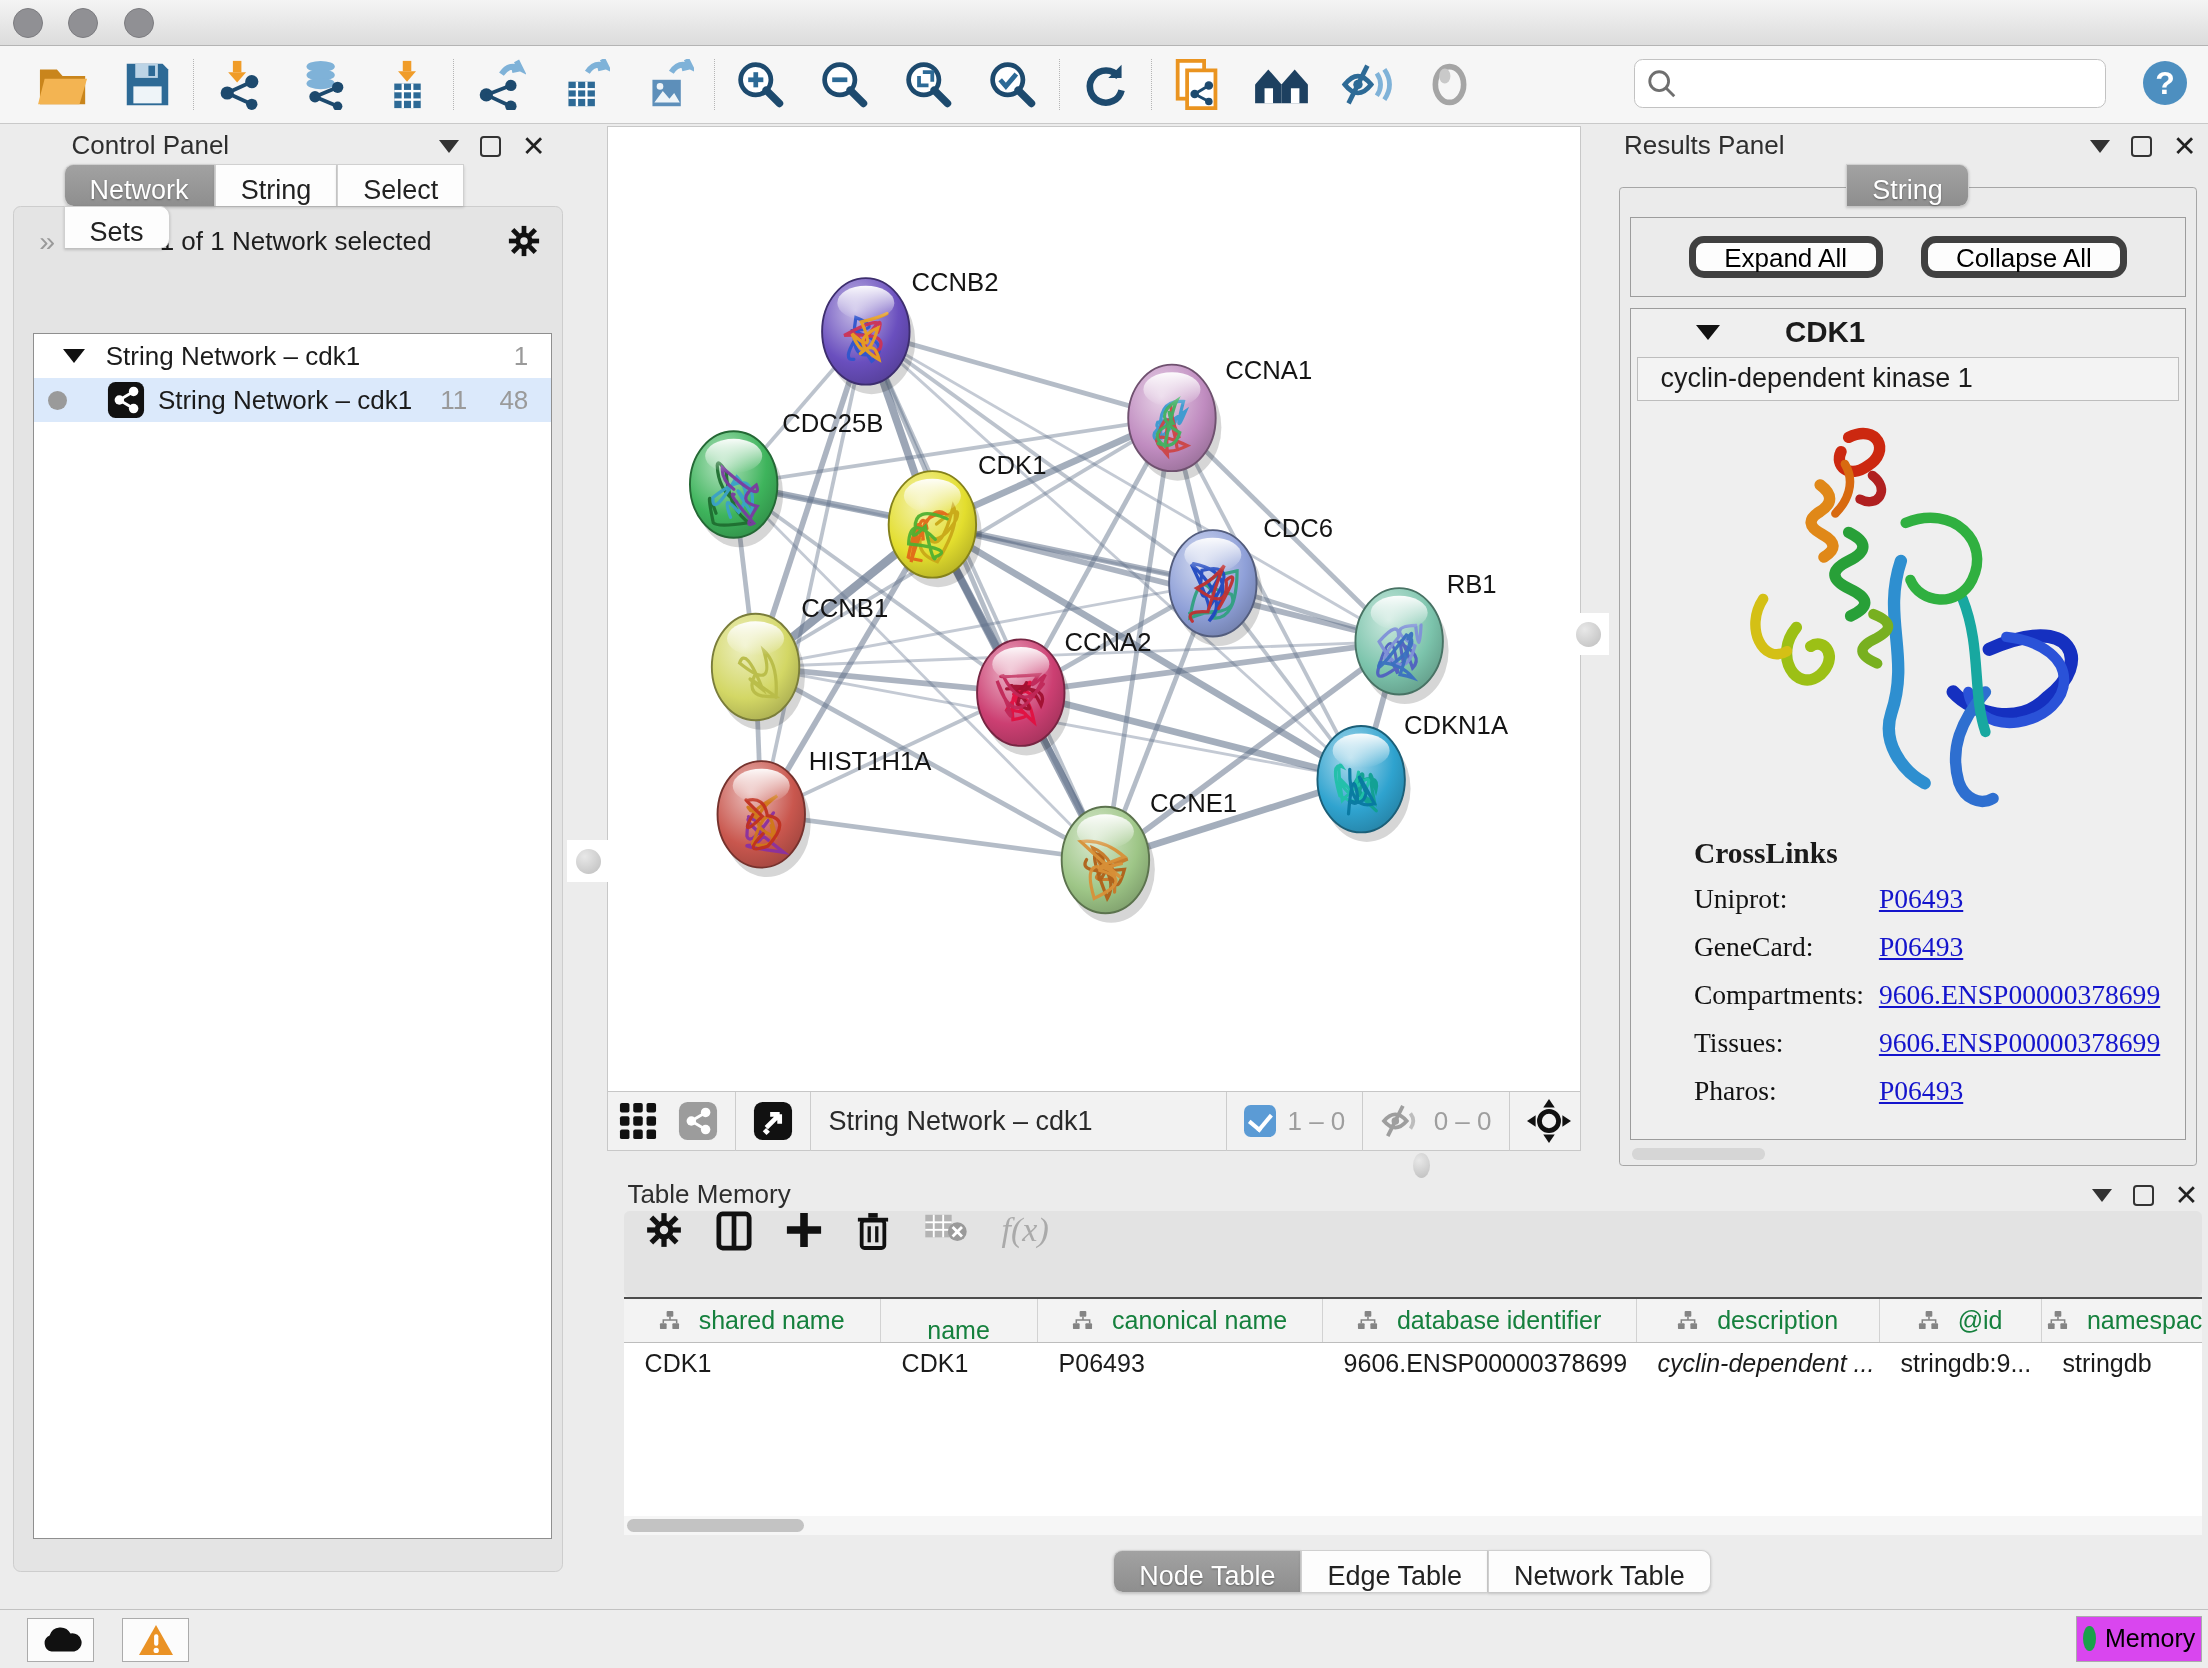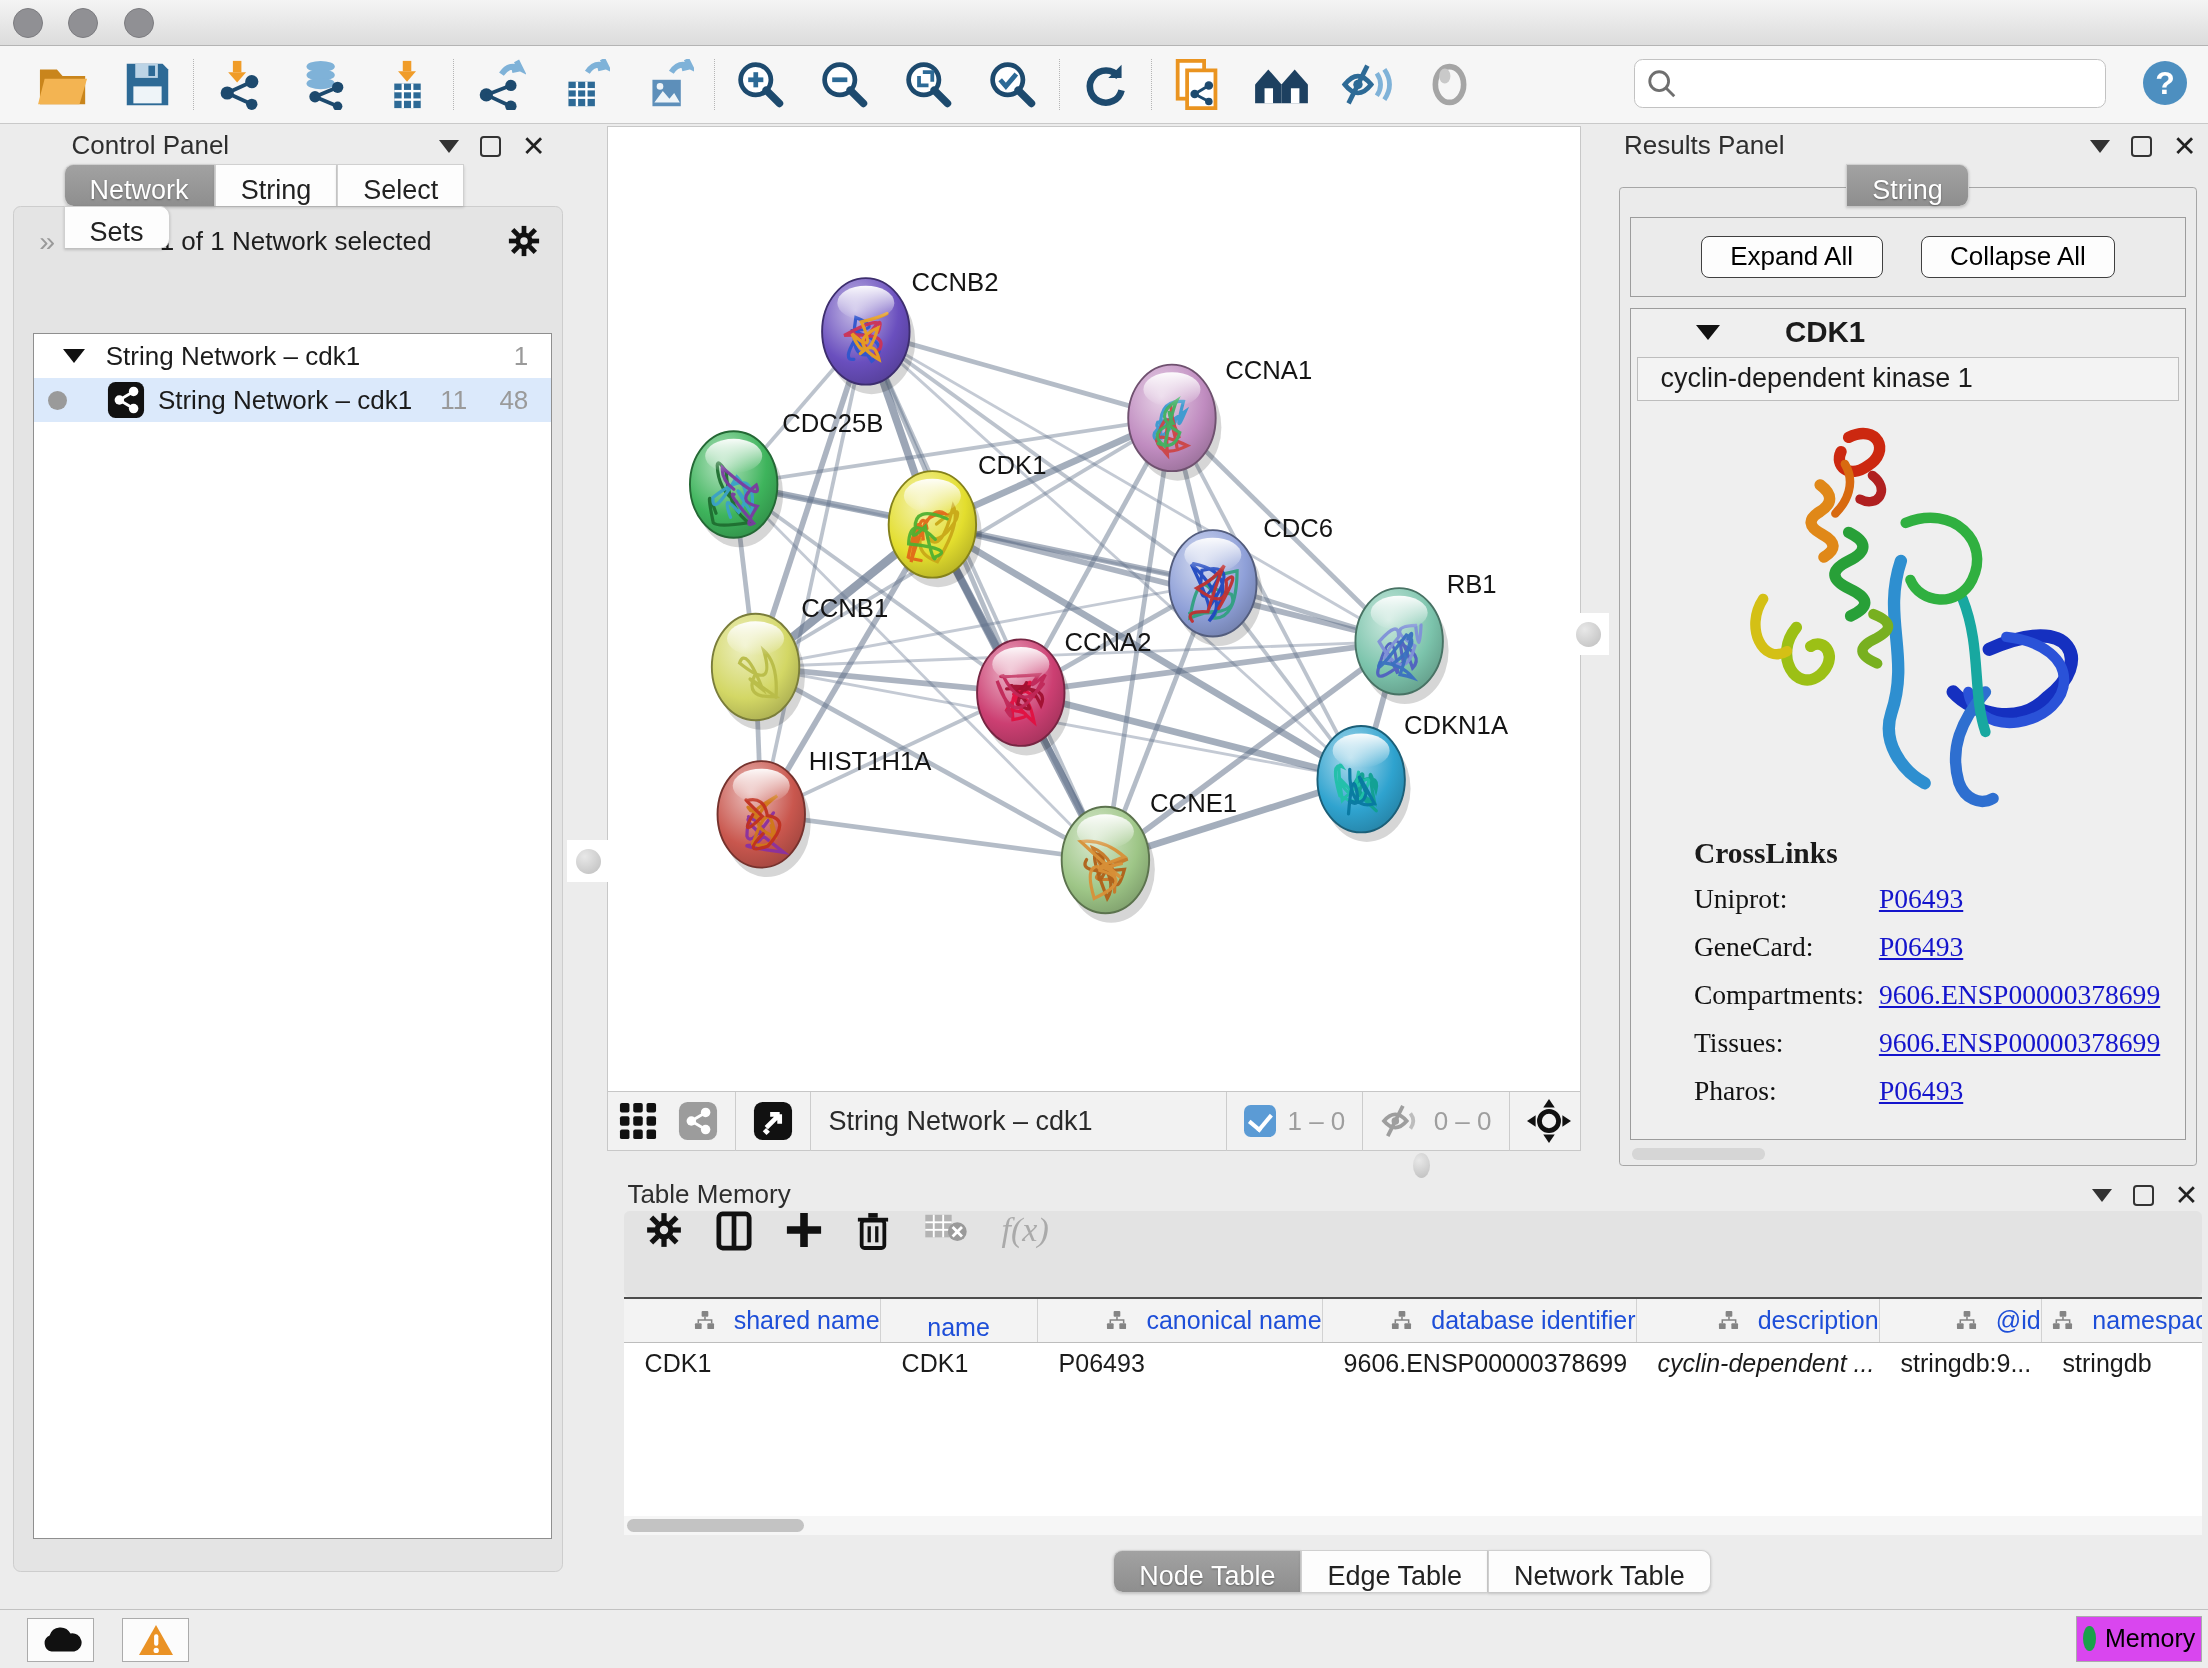--- a/index.html
+++ b/index.html
@@ -71,21 +71,21 @@
   .checkbox{width:32px;height:32px;background:#5b9bd5;border-radius:6.7px;position:relative;}
   .checkbox:after{content:"";position:absolute;left:8.6px;top:3.8px;width:10.5px;height:17px;
     border:solid #fff;border-width:0 4.8px 4.8px 0;transform:rotate(40deg);}
   
   .rp{position:absolute;left:1607px;top:126px;width:601px;height:1044px;}
   .rp-tabwrap{position:absolute;top:38px;left:0;width:100%;text-align:center;z-index:3;}
   .rp-box{position:absolute;left:12.4px;right:11.4px;top:61px;bottom:3.8px;background:#ebebeb;
     border:1px solid #a6a6a6;border-radius:3.8px;}
   .rp-expbox{position:absolute;left:9.5px;right:9.5px;top:28.5px;height:80px;background:#ebebeb;
     border:1.9px solid #9c9c9c;display:flex;align-items:center;justify-content:center;gap:38px;}
-  .rbtn{height:42px;padding:0 28.5px;background:#fdfdfd;border:1px solid #404040;border-radius:8px;
+  .rbtn{height:42px;padding:0 28.5px;background:#fdfdfd;border:7px solid #404040;border-radius:15px;
     font-size:26px;font-family:"Liberation Sans",sans-serif;}
   .cdkbox{position:absolute;left:9.5px;right:9.5px;top:120px;bottom:25px;background:#efefef;
     border:1.9px solid #9c9c9c;}
   .cdk-head{position:relative;height:46px;display:flex;align-items:center;}
   .cdk-head .tri{width:0;height:0;border-left:12.4px solid transparent;border-right:12.4px solid transparent;
     border-top:15px solid #111;margin-left:65px;}
   .cdk-name{font-size:29.5px;font-weight:bold;margin-left:65px;}
   .cdk-desc{margin:1.9px 5.7px 0 5.7px;height:44px;background:#f3f3f3;border:1px solid #bdbdbd;
     display:flex;align-items:center;font-size:27px;padding-left:23px;}
   .cdk-imgwrap{height:430px;display:flex;align-items:center;justify-content:center;}
@@ -96,21 +96,21 @@
   .xl-link{color:#1414cc;text-decoration:underline;}
   .rp-scroll{position:absolute;left:11.4px;bottom:5.7px;width:133px;height:11.4px;background:#d6d6d6;border-radius:5.7px;}
   
   .tp{position:absolute;left:616px;top:1177px;width:1592px;height:428px;}
   .tp-toolbar{position:absolute;left:7.6px;top:34px;right:5.7px;height:86px;background:#e3e3e3;
     border-radius:5.7px;display:flex;align-items:flex-start;gap:33px;padding-left:21px;}
   .fx{font-family:"Liberation Serif",serif;font-style:italic;font-size:34px;color:#aaa;}
   .ttwrap{position:absolute;left:7.6px;top:120px;right:5.7px;height:238px;background:#fff;
     border-top:2.9px solid #4c4c4c;border-bottom:1.9px solid #9a9a9a;overflow:hidden;}
   .thead{display:flex;height:44px;background:#f3f3f3;border-bottom:1.9px solid #bdbdbd;}
-  .th{display:flex;align-items:center;justify-content:flex-end;gap:19px;font-size:25px;color:#1d4ed8;
+  .th{display:flex;align-items:center;justify-content:center;gap:19px;font-size:25px;color:#15803d;
     border-right:1px solid #d2d2d2;flex-shrink:0;}
   .trow{display:flex;height:40px;}
   .td{display:flex;align-items:center;font-size:25px;padding-left:21px;flex-shrink:0;}
   .hscroll{position:absolute;left:7.6px;top:339px;right:5.7px;height:19px;background:#f6f6f6;}
   .hthumb{position:absolute;left:3.8px;top:2.9px;width:177px;height:13.3px;background:#c3c3c3;border-radius:6.7px;}
   .tp-tabs{position:absolute;left:0;top:373px;width:100%;text-align:center;}
   
   .statusbar{position:absolute;left:0;bottom:0;width:100%;height:59px;background:#ededed;
     border-top:1px solid #c2c2c2;}
   .sbtn{position:absolute;top:7.6px;width:67px;height:44px;background:#fcfcfc;border:1.9px solid #ababab;

